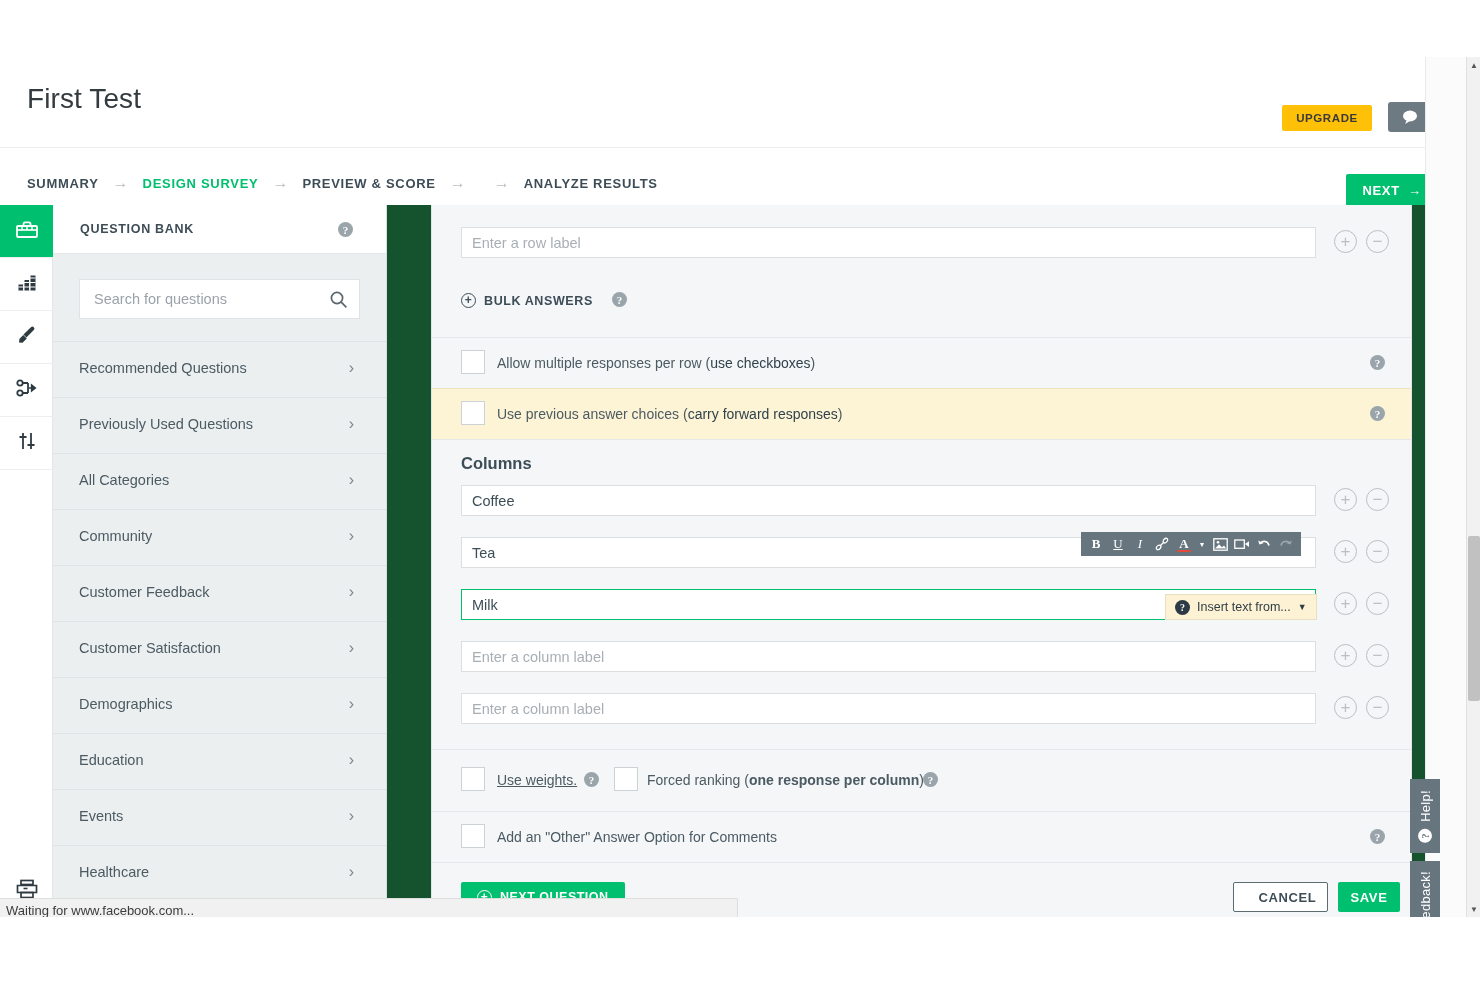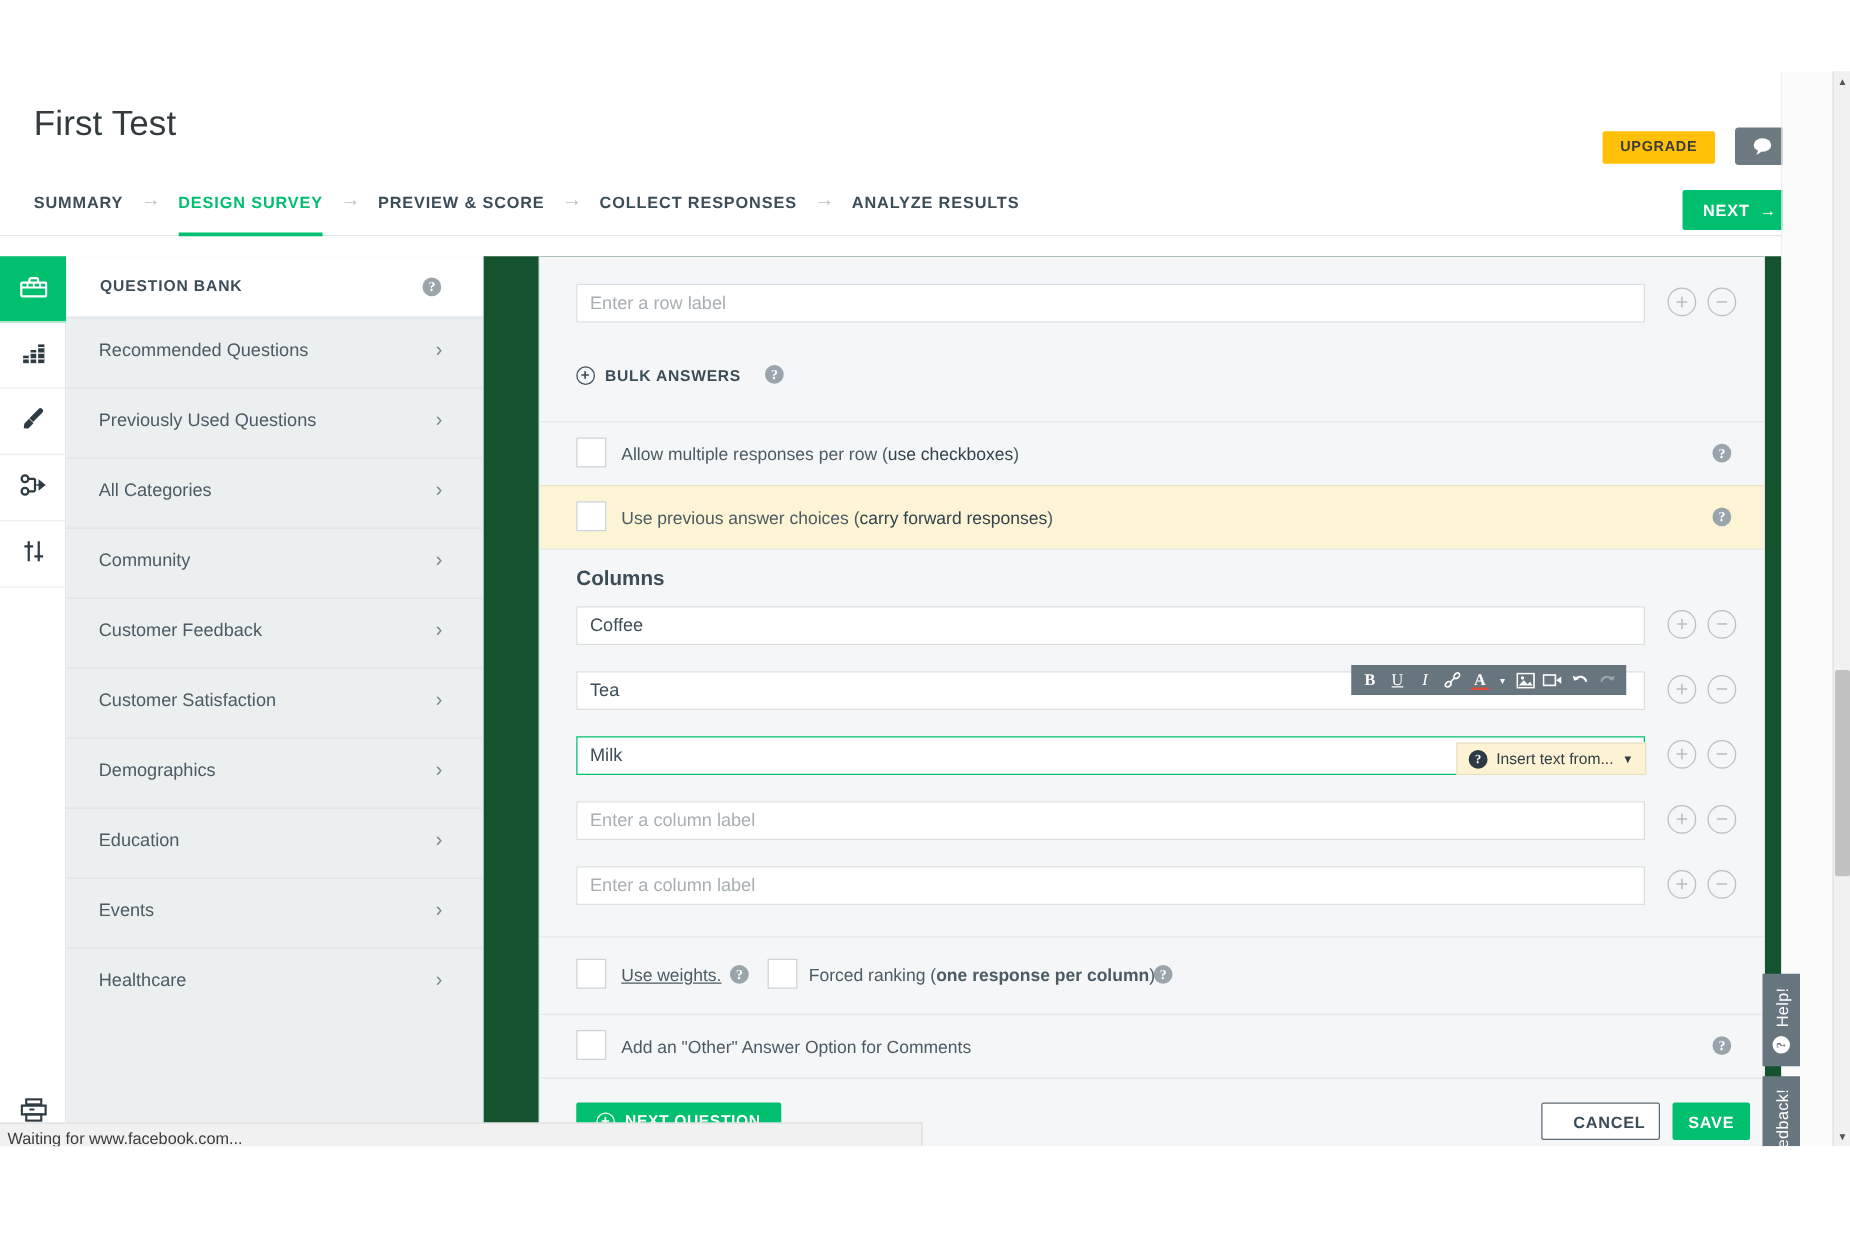--- a/index.html
+++ b/index.html
@@ -51,21 +51,21 @@
     position: absolute; left: 1388px; top: 45px;
     width: 44px; height: 30px;
     background: #6e7a82; border-radius: 3px;
     border: none; cursor: pointer;
     display: flex; align-items: center; justify-content: center;
   }
   .chat-btn svg { display: block; }
 
   
   .tabbar {
-    position: absolute; left: 0; top: 76px;
+    position: absolute; left: 0; top: 98px;
     width: 1425px; height: 56px;
     background: #ffffff;
     border-bottom: 1px solid #e3e7e9;
   }
   .tabs { position: absolute; left: 27px; top: 0; height: 56px; display: flex; align-items: center; }
   .tab {
     font-size: 13px; font-weight: bold; letter-spacing: 0.7px;
     color: #3d4d57; position: relative; height: 56px;
     display: flex; align-items: center; cursor: pointer;
     white-space: nowrap;
@@ -424,21 +424,20 @@
   </div>
 
   <div class="tabbar">
     <div class="tabs">
       <div class="tab">SUMMARY</div>
       <div class="tab-arrow">→</div>
       <div class="tab active">DESIGN SURVEY</div>
       <div class="tab-arrow">→</div>
       <div class="tab">PREVIEW &amp; SCORE</div>
       <div class="tab-arrow">→</div>
-      <div class="tab">COLLECT RESPONSES</div>
       <div class="tab-arrow">→</div>
       <div class="tab">ANALYZE RESULTS</div>
     </div>
     <button class="next-btn">
       <span>NEXT</span>
       <span>→</span>
     </button>
   </div>
 
   <div class="rail">
@@ -499,20 +498,31 @@
         </svg>
       </span>
     </div>
   </div>
 
   <div class="qbank">
     <div class="qbank-head">
       <div class="qbank-title">QUESTION BANK</div>
       <div class="help-circle qbank-help">?</div>
     </div>
+    <div class="qbank-search-wrap">
+      <div class="qbank-search">
+        <input type="text" placeholder="Search for questions" style="">
+        <span class="search-icon">
+          <svg width="19" height="19" viewBox="0 0 19 19" aria-hidden="true">
+            <circle cx="8" cy="8" r="5.6" fill="none" stroke="currentColor" stroke-width="1.7"></circle>
+            <path d="M12.2 12.2 L17.4 17.4" stroke="currentColor" stroke-width="1.7"></path>
+          </svg>
+        </span>
+      </div>
+    </div>
     <div class="cat-list">
       <div class="cat-item">
         <span class="cat-label">Recommended Questions</span>
         <span class="cat-chev">›</span>
       </div>
       <div class="cat-item">
         <span class="cat-label">Previously Used Questions</span>
         <span class="cat-chev">›</span>
       </div>
       <div class="cat-item">

